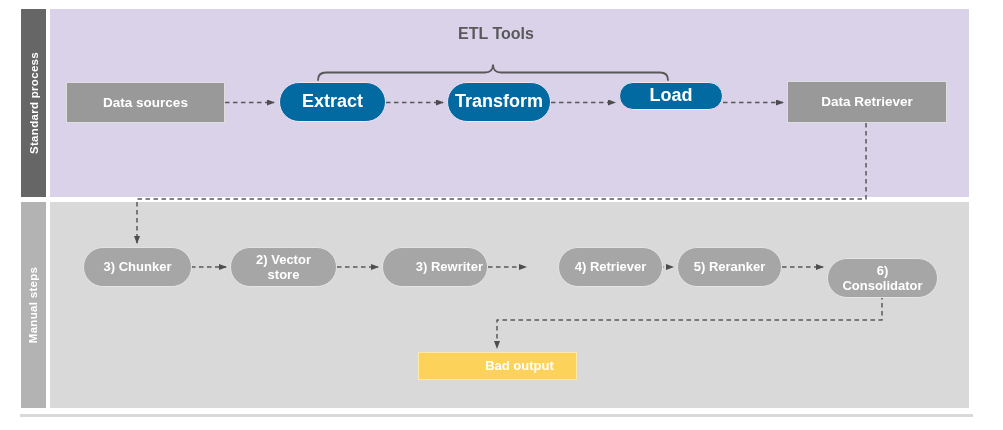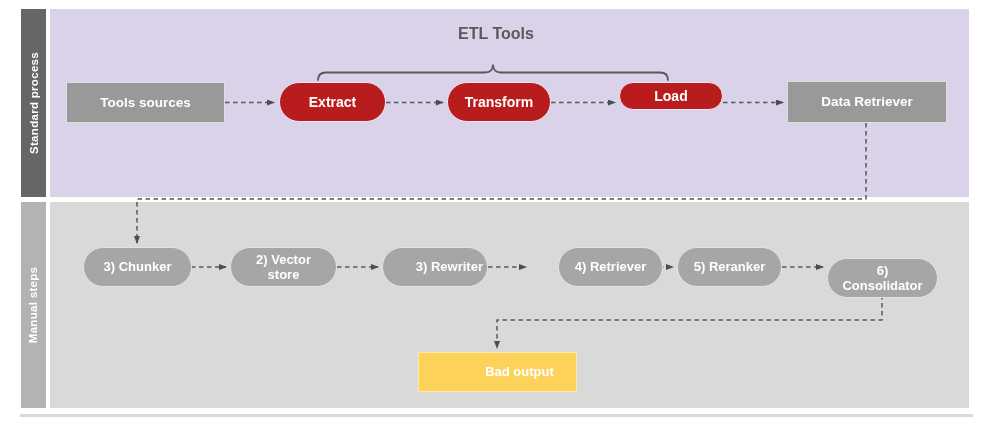--- a/index.html
+++ b/index.html
@@ -22,21 +22,21 @@
 
   .node{
     position:absolute;box-sizing:border-box;z-index:3;
     display:flex;align-items:center;justify-content:center;text-align:center;
     color:#ffffff;font-weight:700;font-size:13px;line-height:1.18;
   }
   .rect{border:1.5px solid #dedede;}
   .rect.gray{background:#999999;font-size:13.5px;}
   .rect.yellow{background:#fcd25a;border-color:#ffe9a8;}
   .pill{border-radius:21px;padding:0 4px;}
-  .pill.magenta{background:#b91c1c;border:1.5px solid #f2e2f4;font-size:14px;justify-content:center;}
+  .pill.magenta{background:#0369a1;border:1.5px solid #f2e2f4;font-size:18px;justify-content:center;}
   .pill.graypill{background:#a6a6a6;border:1.5px solid #e4e4e4;}
   .wrap-narrow{display:inline-block;max-width:70px;}
   .wrap-mid{display:inline-block;max-width:90px;}
 
   .edge-layer{position:absolute;left:0;top:0;z-index:2;pointer-events:none;}
   .edge{fill:none;stroke:#595959;stroke-width:1.5;stroke-dasharray:4.5 3.5;stroke-linejoin:round;}
   .brace{fill:none;stroke:#595959;stroke-width:1.8;stroke-linecap:round;}
 
   .etl-caption{
     position:absolute;left:437px;top:25px;width:118px;z-index:3;
@@ -83,21 +83,21 @@
     <line class="edge" x1="488" y1="267" x2="526" y2="267" marker-end="url(#arrow)"></line>
     <line class="edge" x1="635" y1="267" x2="673" y2="267" marker-end="url(#arrow)"></line>
     <line class="edge" x1="782" y1="267" x2="823" y2="267" marker-end="url(#arrow)"></line>
 
     <polyline class="edge" points="882,287 882,320 497,320 497,348" marker-end="url(#arrow)"></polyline>
   </svg>
 
   <div class="etl-caption">ETL Tools</div>
 
   <div class="node rect gray" style="left:66px;top:82px;width:159px;height:41px;">
-    <span>Tools sources</span>
+    <span>Data sources</span>
   </div>
   <div class="node pill magenta" style="left:279px;top:82px;width:107px;height:40px;">
     <span>Extract</span>
   </div>
   <div class="node pill magenta" style="left:447px;top:82px;width:104px;height:40px;">
     <span>Transform</span>
   </div>
   <div class="node pill magenta" style="left:619px;top:82px;width:104px;height:28px;">
     <span>Load</span>
   </div>
@@ -117,18 +117,18 @@
   <div class="node pill graypill" style="left:558px;top:247px;width:105px;height:40px;justify-content:center;">
     <span>4) Retriever</span>
   </div>
   <div class="node pill graypill" style="left:677px;top:247px;width:105px;height:40px;">
     <span>5) Reranker</span>
   </div>
   <div class="node pill graypill" style="left:827px;top:258px;width:111px;height:40px;">
     <span class="wrap-mid">6) Consolidator</span>
   </div>
 
-  <div class="node rect yellow" style="left:418px;top:352px;width:159px;height:40px;padding-left:44px;">
+  <div class="node rect yellow" style="left:418px;top:352px;width:159px;height:28px;padding-left:44px;">
     <span>Bad output</span>
   </div>
 
   <div class="bottom-divider"></div>
 </div>
 
 </body></html>

